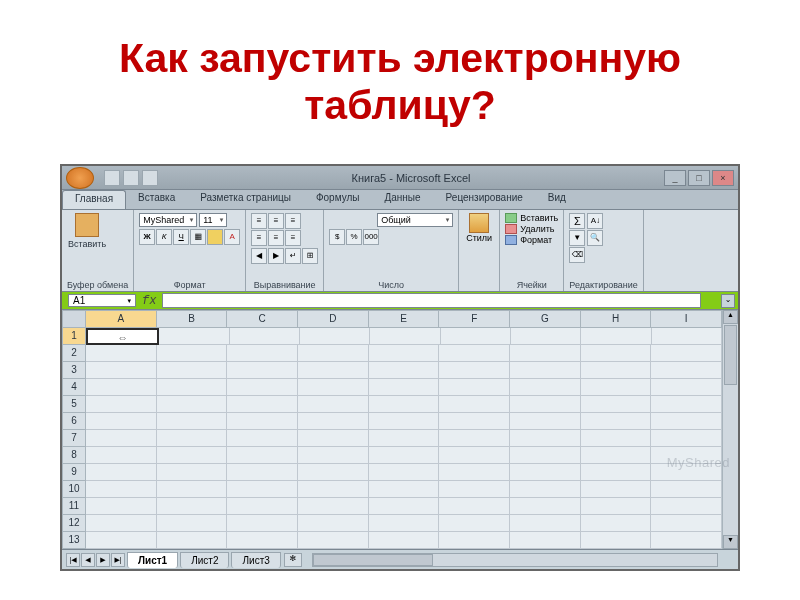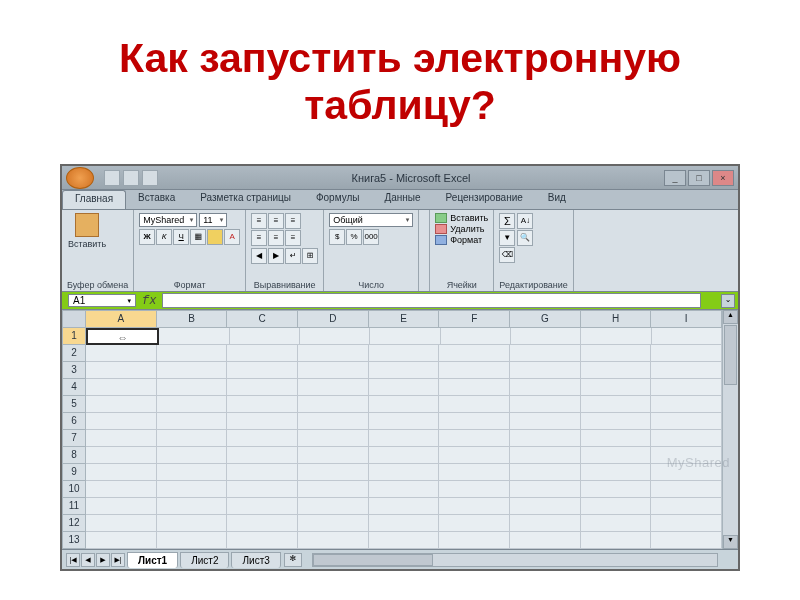--- a/index.html
+++ b/index.html
@@ -23,21 +23,21 @@
 .group-content { flex: 1; display: flex; gap: 3px; }
 .group-label { font-size: 9px; text-align: center; color: #3a4550; padding-top: 1px; }
 .big-btn { width: 40px; display: flex; flex-direction: column; align-items: center; gap: 2px; font-size: 9px; color: #2a3540; }
 .icon-box { width: 24px; height: 24px; background: #e5b060; border: 1px solid #aa7030; }
 .dropdown-combo { display: flex; gap: 2px; }
 .combo { background: #fff; border: 1px solid #7a8691; font-size: 9px; padding: 1px 3px; display: flex; align-items: center; justify-content: space-between; }
 .combo .arrow { font-size: 7px; color: #555; }
 .mini-btns { display: flex; gap: 1px; }
 .mini-btn { width: 16px; height: 16px; background: #e8eef2; border: 1px solid #9aa6af; font-size: 8px; text-align: center; line-height: 14px; cursor: pointer; }
 .align-grid { display: grid; grid-template-columns: repeat(3, 16px); gap: 1px; }
-.number-group .combo { width: 84px; }
+.number-group .combo { width: 76px; margin-left: 48px; }
 .styles-btn { width: 30px; display: flex; flex-direction: column; align-items: center; font-size: 9px; }
 .styles-icon { width: 20px; height: 20px; background: linear-gradient(#f0d080, #e0a040); border: 1px solid #aa7030; }
 .cells-btns { display: flex; flex-direction: column; gap: 1px; font-size: 9px; }
 .cell-btn { display: flex; align-items: center; gap: 3px; }
 .cell-icon { width: 12px; height: 10px; background: #88cc88; border: 1px solid #5a9a5a; }
 .edit-btns { display: flex; flex-direction: column; gap: 1px; }
 .edit-row { display: flex; gap: 2px; }
 .sigma { font-size: 11px; }
 .namebox-row { display: flex; background: #84cc16; border-bottom: 1px solid #7a8691; height: 18px; align-items: center; }
 .name-box { width: 68px; background: #fff; border: 1px solid #7a8691; font-size: 10px; padding: 0 4px; margin-left: 6px; display: flex; justify-content: space-between; align-items: center; }
@@ -167,20 +167,26 @@
           <div class="mini-btns">
             <div class="mini-btn">$</div>
             <div class="mini-btn">%</div>
             <div class="mini-btn">000</div>
           </div>
         </div>
         <div class="group-label">Число</div>
       </div>
 
       <div class="ribbon-group">
+        <div class="group-content">
+          <div class="styles-btn">
+            <div class="styles-icon"></div>
+            <span>Стили</span>
+          </div>
+        </div>
         <div class="group-label"></div>
       </div>
 
       <div class="ribbon-group">
         <div class="group-content">
           <div class="cells-btns">
             <div class="cell-btn">
                 <div class="cell-icon"></div>
                 <span>Вставить</span>
               </div>

